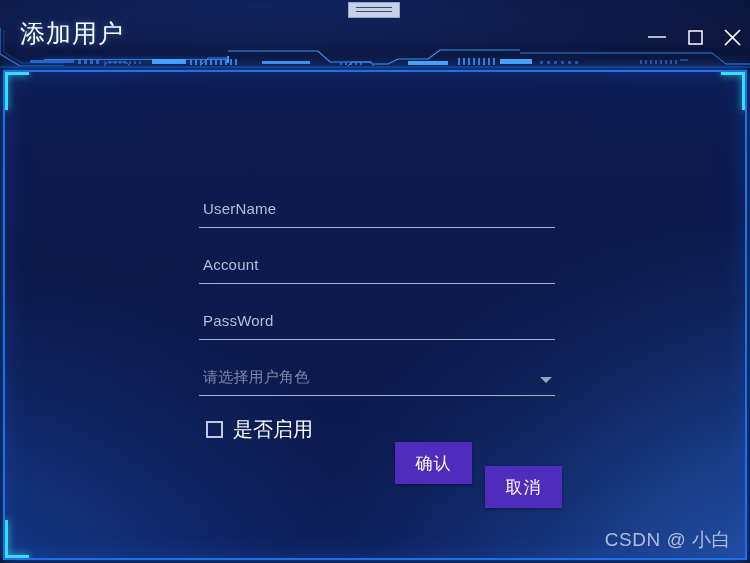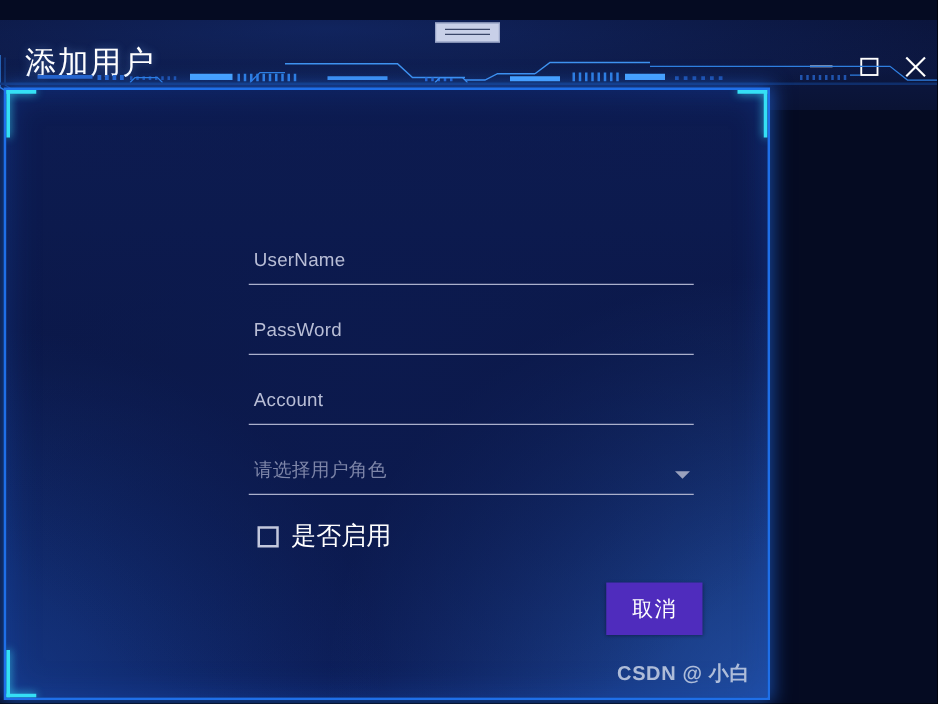--- a/index.html
+++ b/index.html
@@ -16,25 +16,26 @@
     width: 750px;
     height: 563px;
     overflow: hidden;
     background: #050b22;
   }
 
   
   .titlebar {
     position: absolute;
     left: 0;
-    top: 16px;
+    top: 0;
     width: 750px;
     height: 72px;
     background: linear-gradient(180deg, #0a1338 0%, #0c1740 55%, #0a1334 100%);
     overflow: hidden;
+    font-family: Liberation Serif, serif;
   }
   .titlebar-sheen {
     position: absolute;
     left: 0; top: 0;
     width: 750px; height: 66px;
     background: radial-gradient(120% 160% at 35% 10%, rgba(30,70,170,0.32) 0%, rgba(10,20,60,0) 62%);
     pointer-events: none;
   }
 
   .title-text {
@@ -120,21 +121,21 @@
     height: 22px;
     overflow: hidden;
     pointer-events: none;
   }
 
   
   .content-frame {
     position: absolute;
     left: 3px;
     top: 70px;
-    width: 613px;
+    width: 744px;
     height: 490px;
     box-sizing: border-box;
     border: 2px solid #1f6fe8;
     background:
       radial-gradient(100% 120% at 100% 100%, rgba(60,140,255,0.42) 0%, rgba(20,45,120,0.0) 58%),
       radial-gradient(90% 110% at 0% 100%, rgba(40,110,225,0.30) 0%, rgba(16,35,100,0.0) 55%),
       linear-gradient(180deg, #0d1c52 0%, #0b1848 45%, #0c1d58 100%);
     box-shadow:
       0 0 14px 2px rgba(40,120,255,0.55),
       inset 0 0 26px rgba(25,85,200,0.38);
@@ -264,27 +265,26 @@
     box-shadow: 0 1px 3px rgba(0,0,0,0.4);
   }
   .btn-ok { left: 196px; }
   .btn-cancel { left: 286px; margin-top: 24px; }
 
   
   .watermark {
     position: absolute;
     right: 14px;
     bottom: 10px;
-    font-size: 16px;
+    font-size: 19px;
     line-height: 16px;
     color: #c8d2e6;
     opacity: 0.85;
     white-space: nowrap;
     letter-spacing: 0.5px;
-    font-weight: bold;
   }
 </style>
 </head>
 <body>
 
 <div id="app">
 
   <div class="titlebar">
     <div class="titlebar-sheen"></div>
 
@@ -432,42 +432,43 @@
     </div>
 
     <div class="form">
 
       <div class="field">
         <div class="field-text">UserName</div>
         <div class="field-underline"></div>
       </div>
 
       <div class="field">
-        <div class="field-text">PassWord</div>
+        <div class="field-text">Account</div>
         <div class="field-underline"></div>
       </div>
 
       <div class="field">
-        <div class="field-text">Account</div>
+        <div class="field-text">PassWord</div>
         <div class="field-underline"></div>
       </div>
 
       <div class="field">
         <div class="field-text muted">请选择用户角色</div>
         <div class="field-caret"></div>
         <div class="field-underline"></div>
       </div>
 
       <div class="check-row">
         <div class="check-box"></div>
         <div class="check-label">是否启用</div>
       </div>
 
     </div>
 
     <div class="btn-row">
+      <button class="btn btn-ok">确认</button>
       <button class="btn btn-cancel">取消</button>
     </div>
 
     <div class="watermark">CSDN @ 小白</div>
   </div>
 
 </div>
 
 </body></html>

